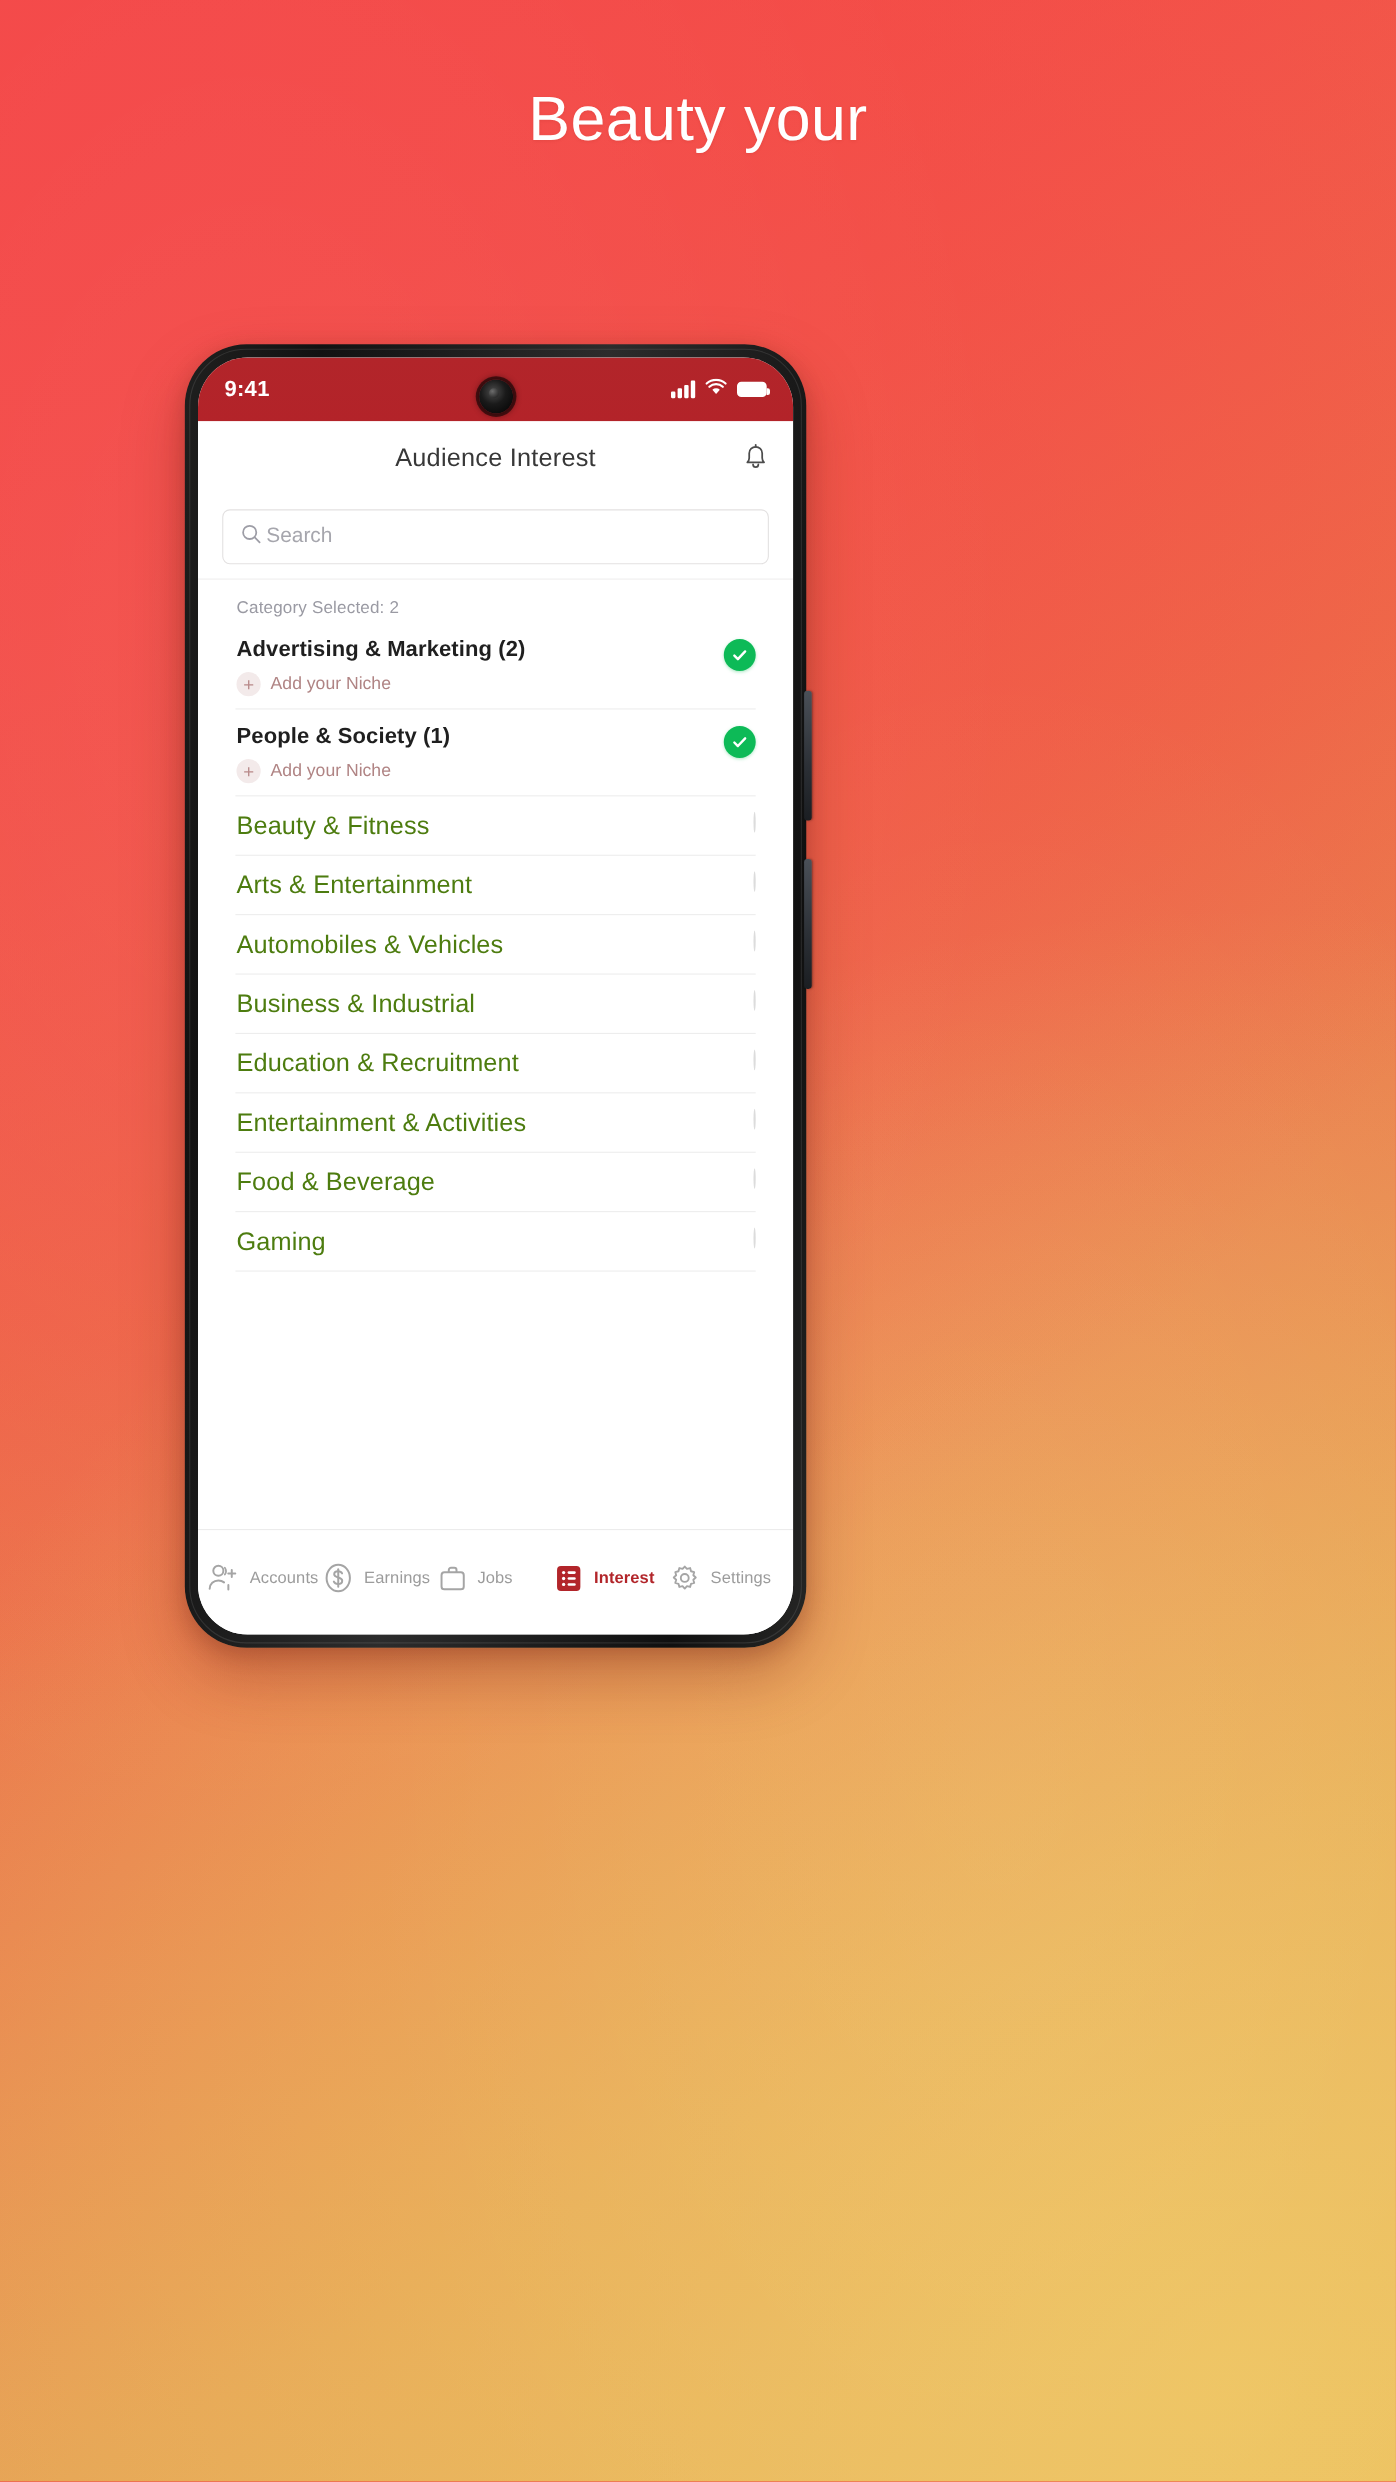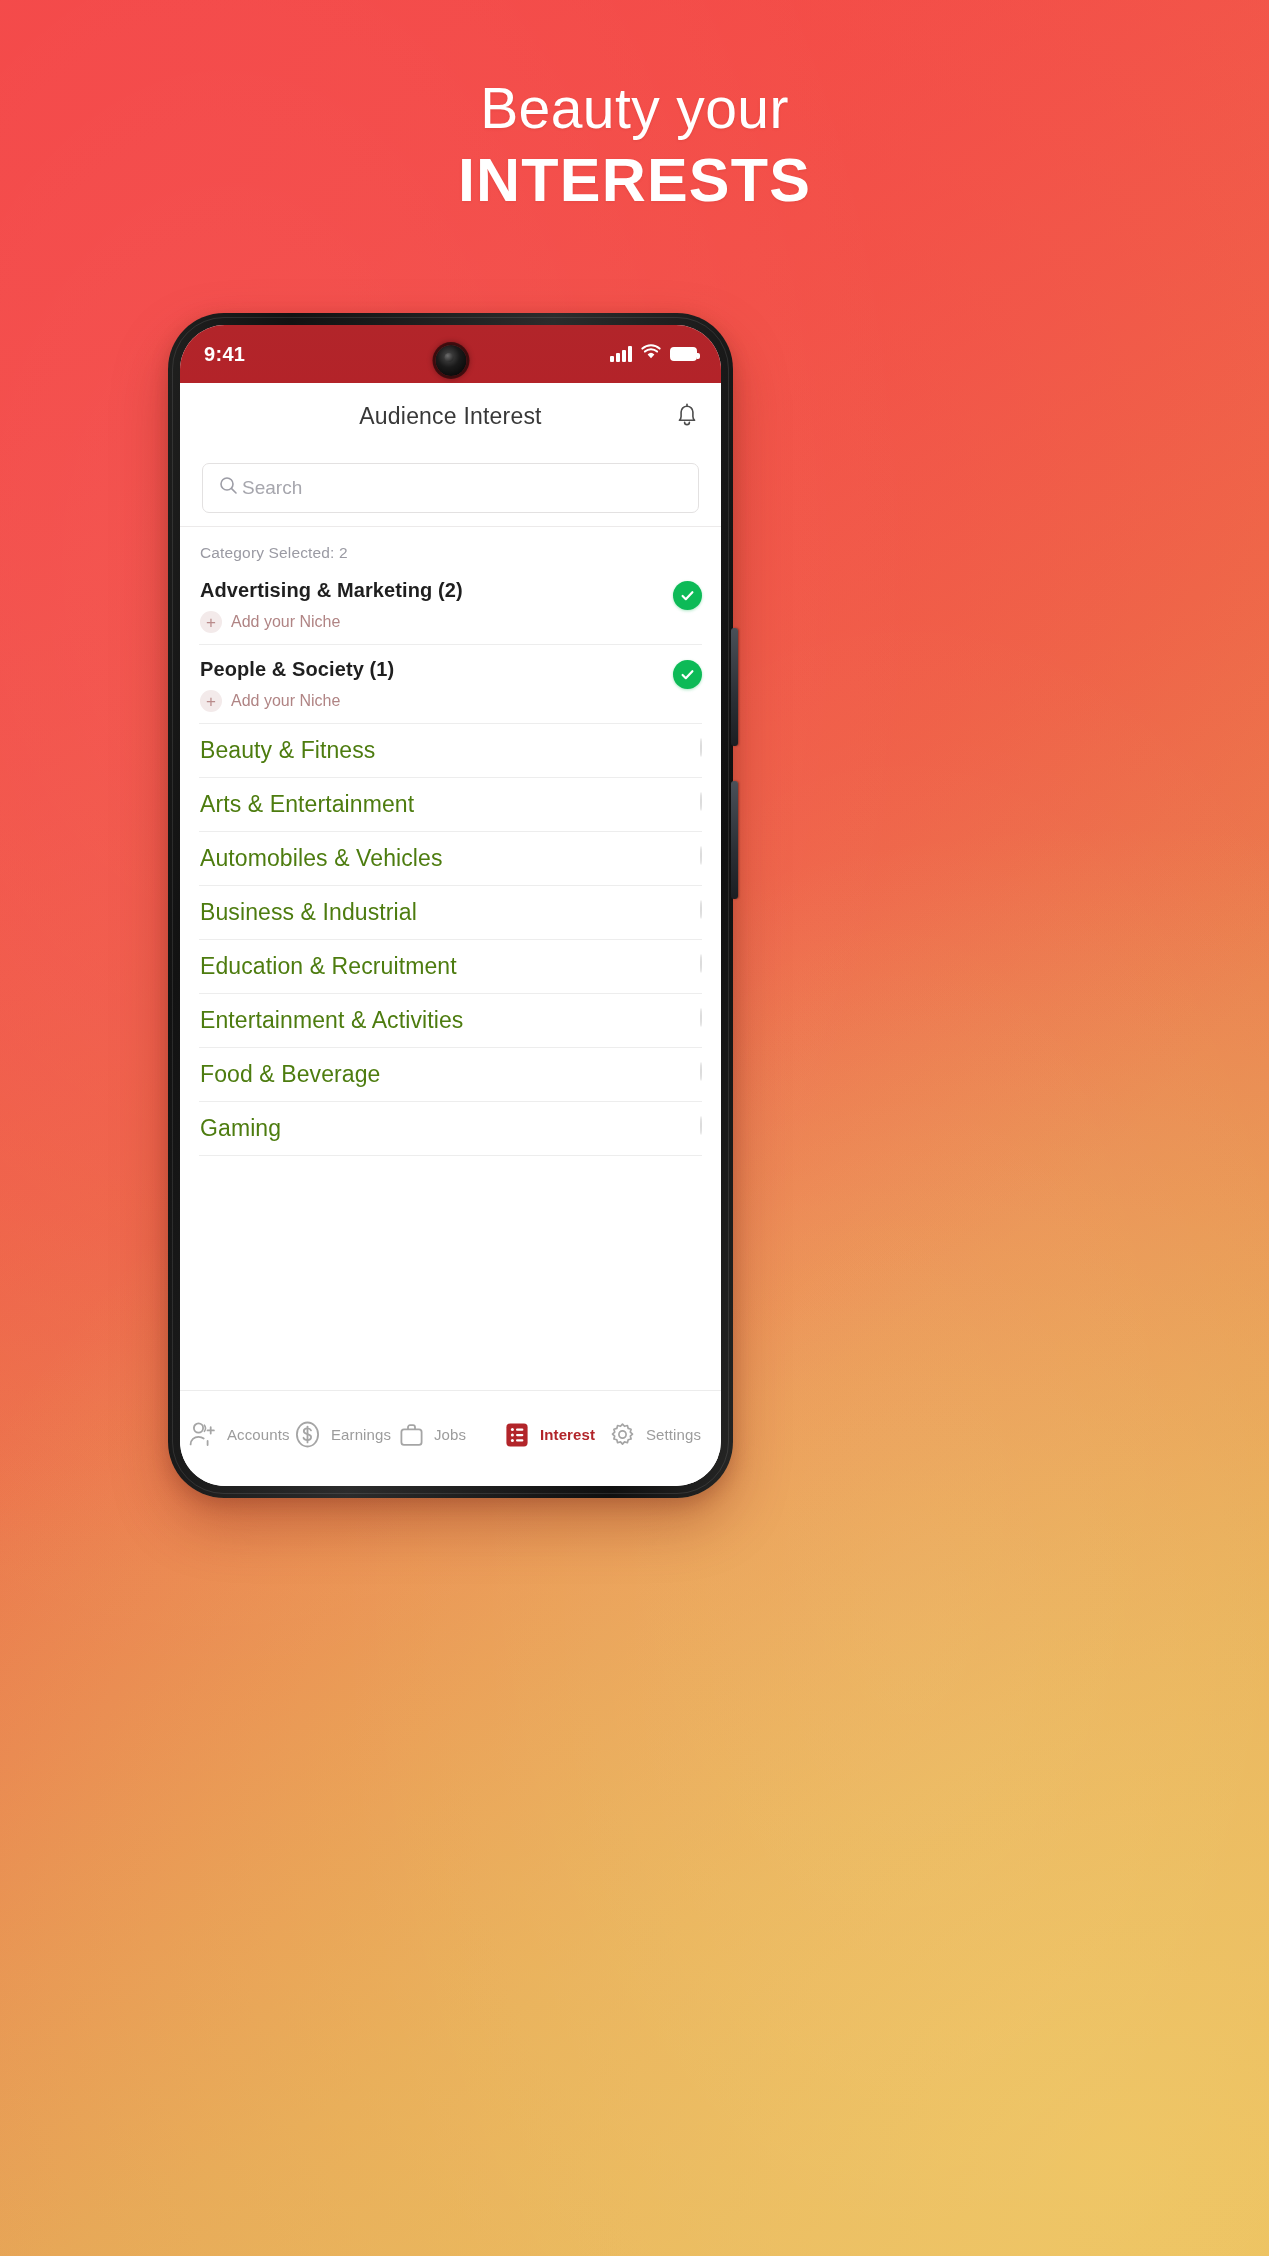--- a/index.html
+++ b/index.html
@@ -109,21 +109,21 @@
   }
   .searchbox{
     width:100%;height:50px;border:1px solid #e3e1e1;border-radius:7px;
     display:flex;align-items:center;gap:4px;padding:0 16px;box-sizing:border-box;
     background:#fff;
   }
   .searchbox .ph{color:#a6a6ad;font-size:19px;}
 
   
   .listscroll{
-    flex:1 1 auto;background:#fff;padding:0 19px;box-sizing:border-box;
+    flex:1 1 auto;background:#fff;padding:0 34px;box-sizing:border-box;
     overflow:hidden;position:relative;
   }
   .cat-count{
     color:#9a9aa3;font-size:15.5px;padding:17px 0 4px 1px;letter-spacing:.15px;
   }
   .row{
     border-bottom:1px solid #ededed;padding:13px 0 13px 1px;
     display:flex;align-items:flex-start;justify-content:space-between;gap:22px;
   }
   .row.sel{padding:13px 0 11px 1px;}
@@ -164,21 +164,20 @@
   .navitem.active .navlabel{color:#b2252a;font-weight:700;}
   .navicon{height:30px;display:flex;align-items:center;justify-content:center;}
 </style>
 </head>
 <body>
 
 <div class="stage">
 
   <div class="headline">
     <span class="l1">Beauty your</span>
-    <span class="l2">INTERESTS</span>
   </div>
 
   <div class="phone">
     <div class="btn-vol"></div>
     <div class="btn-pwr"></div>
 
     <div class="screen">
 
       <div class="statusbar">
         <div class="sb-time">9:41</div>

